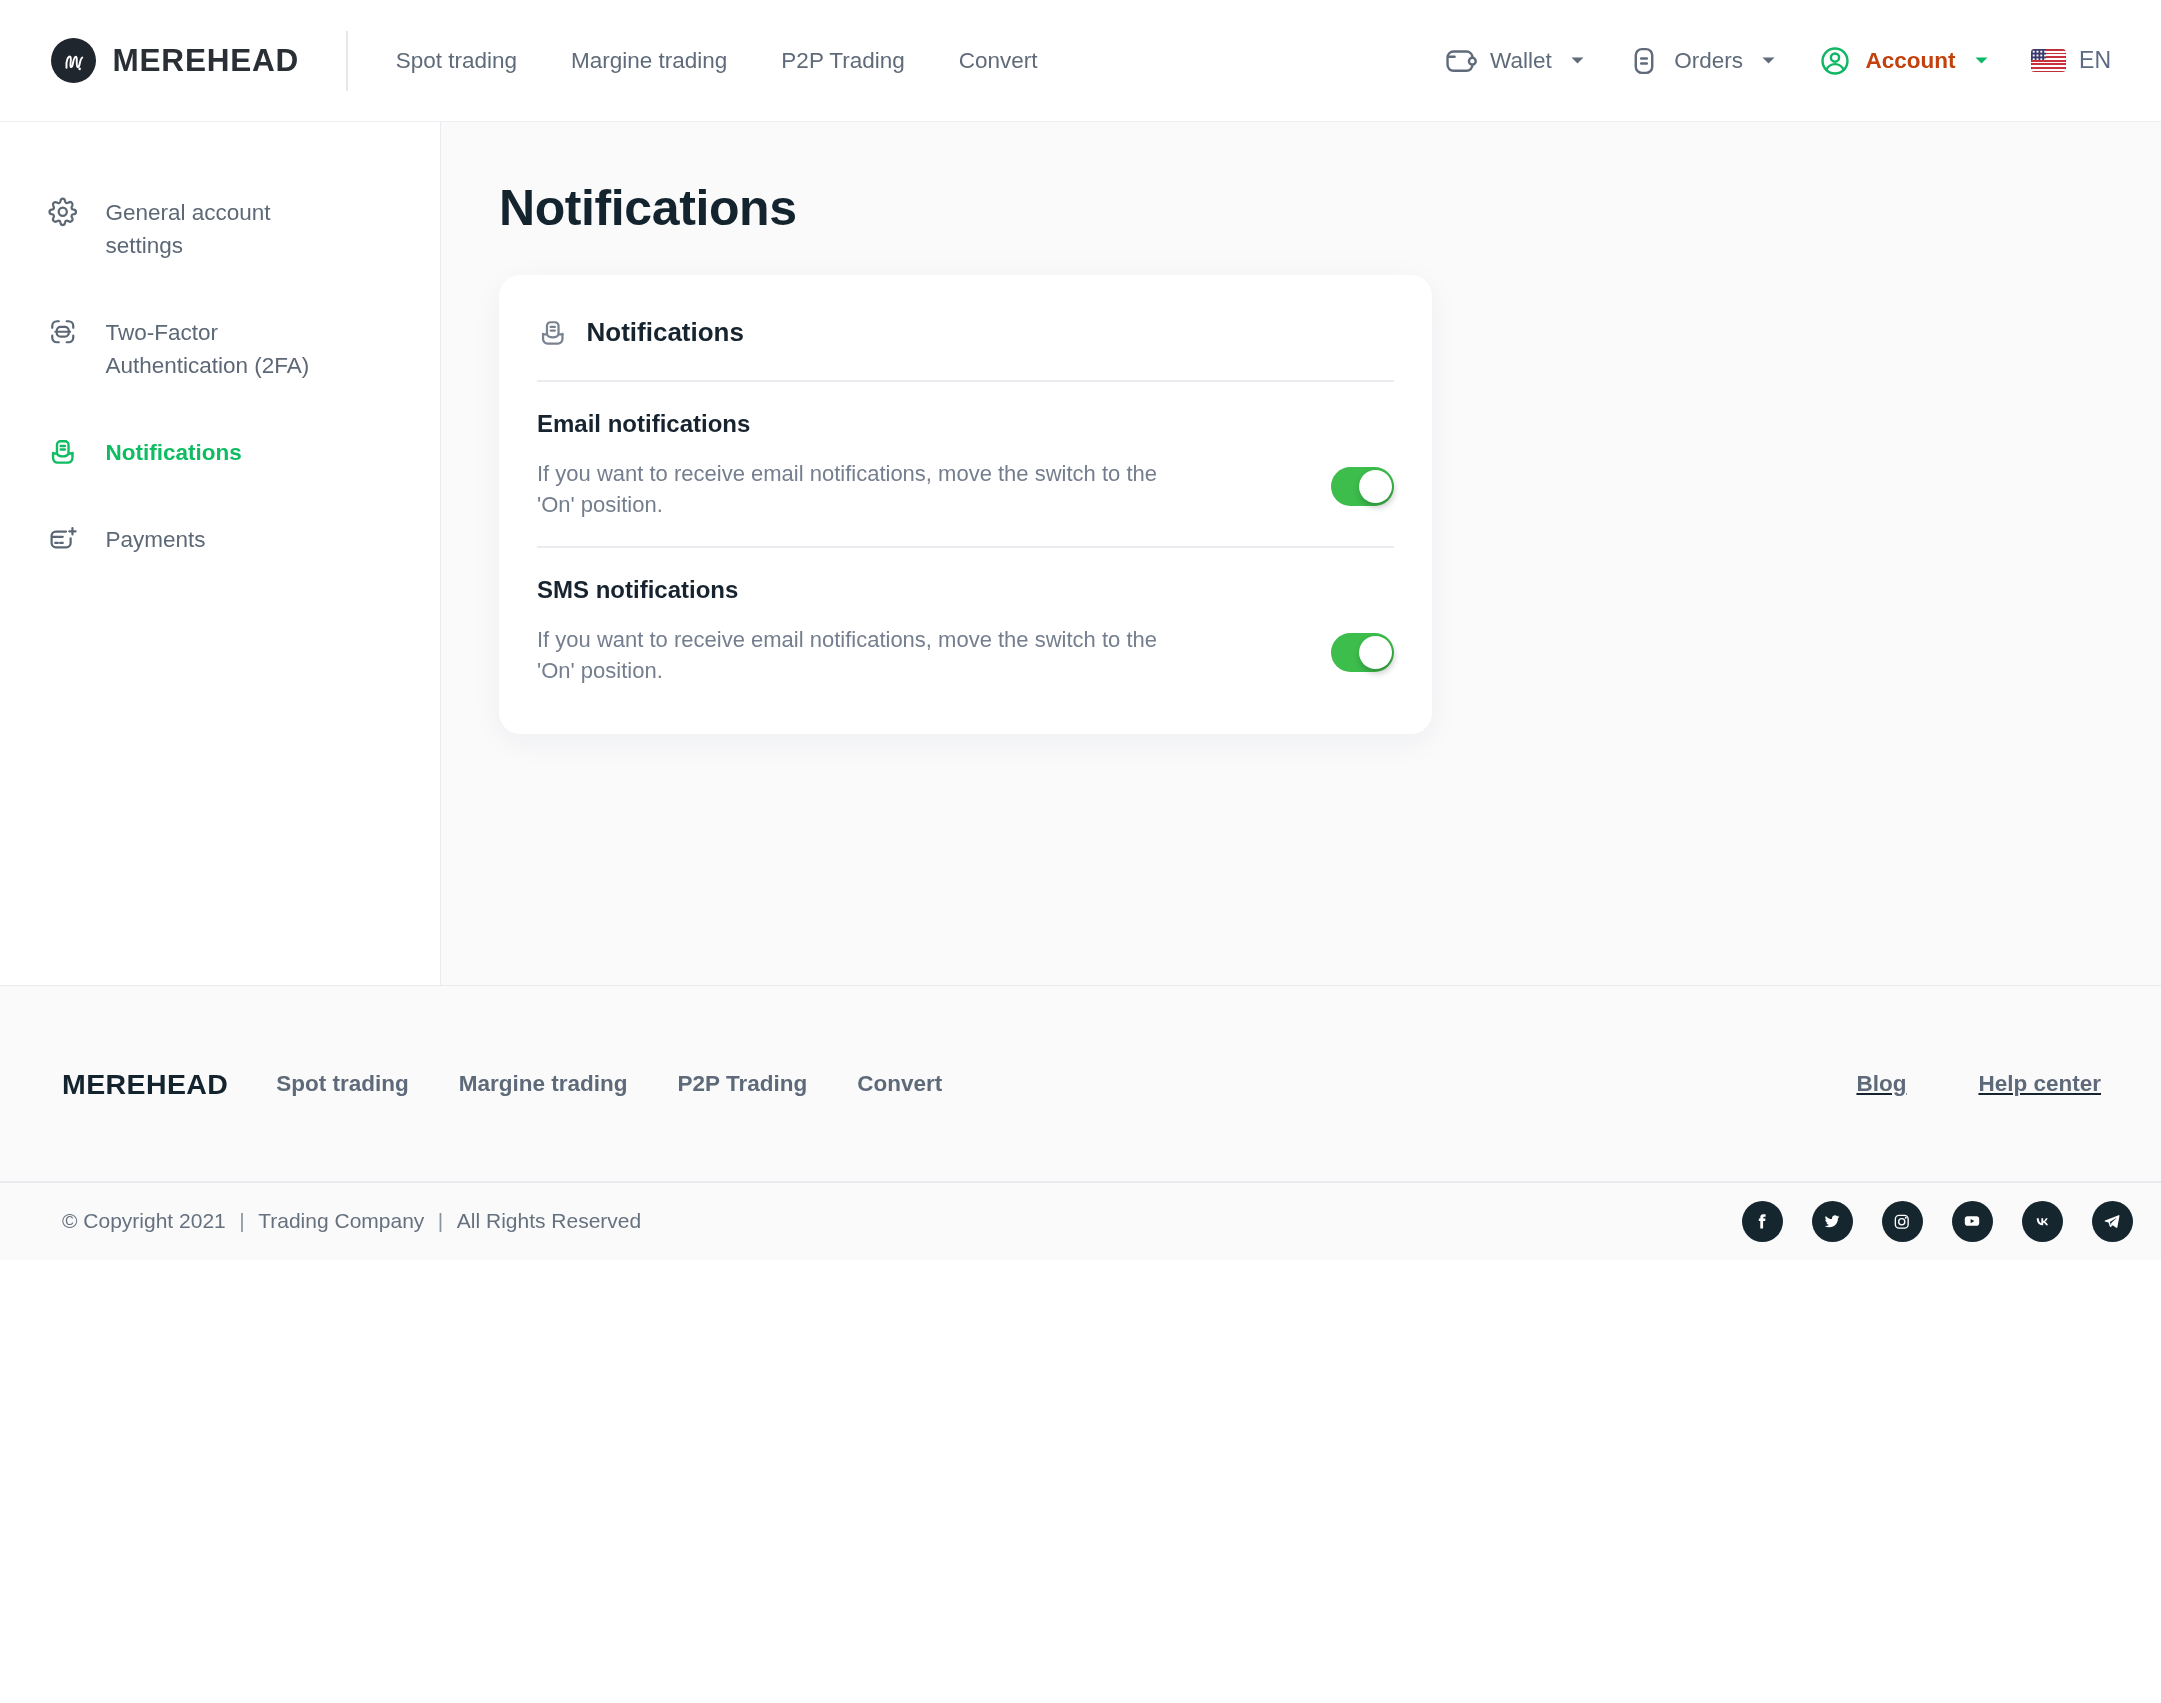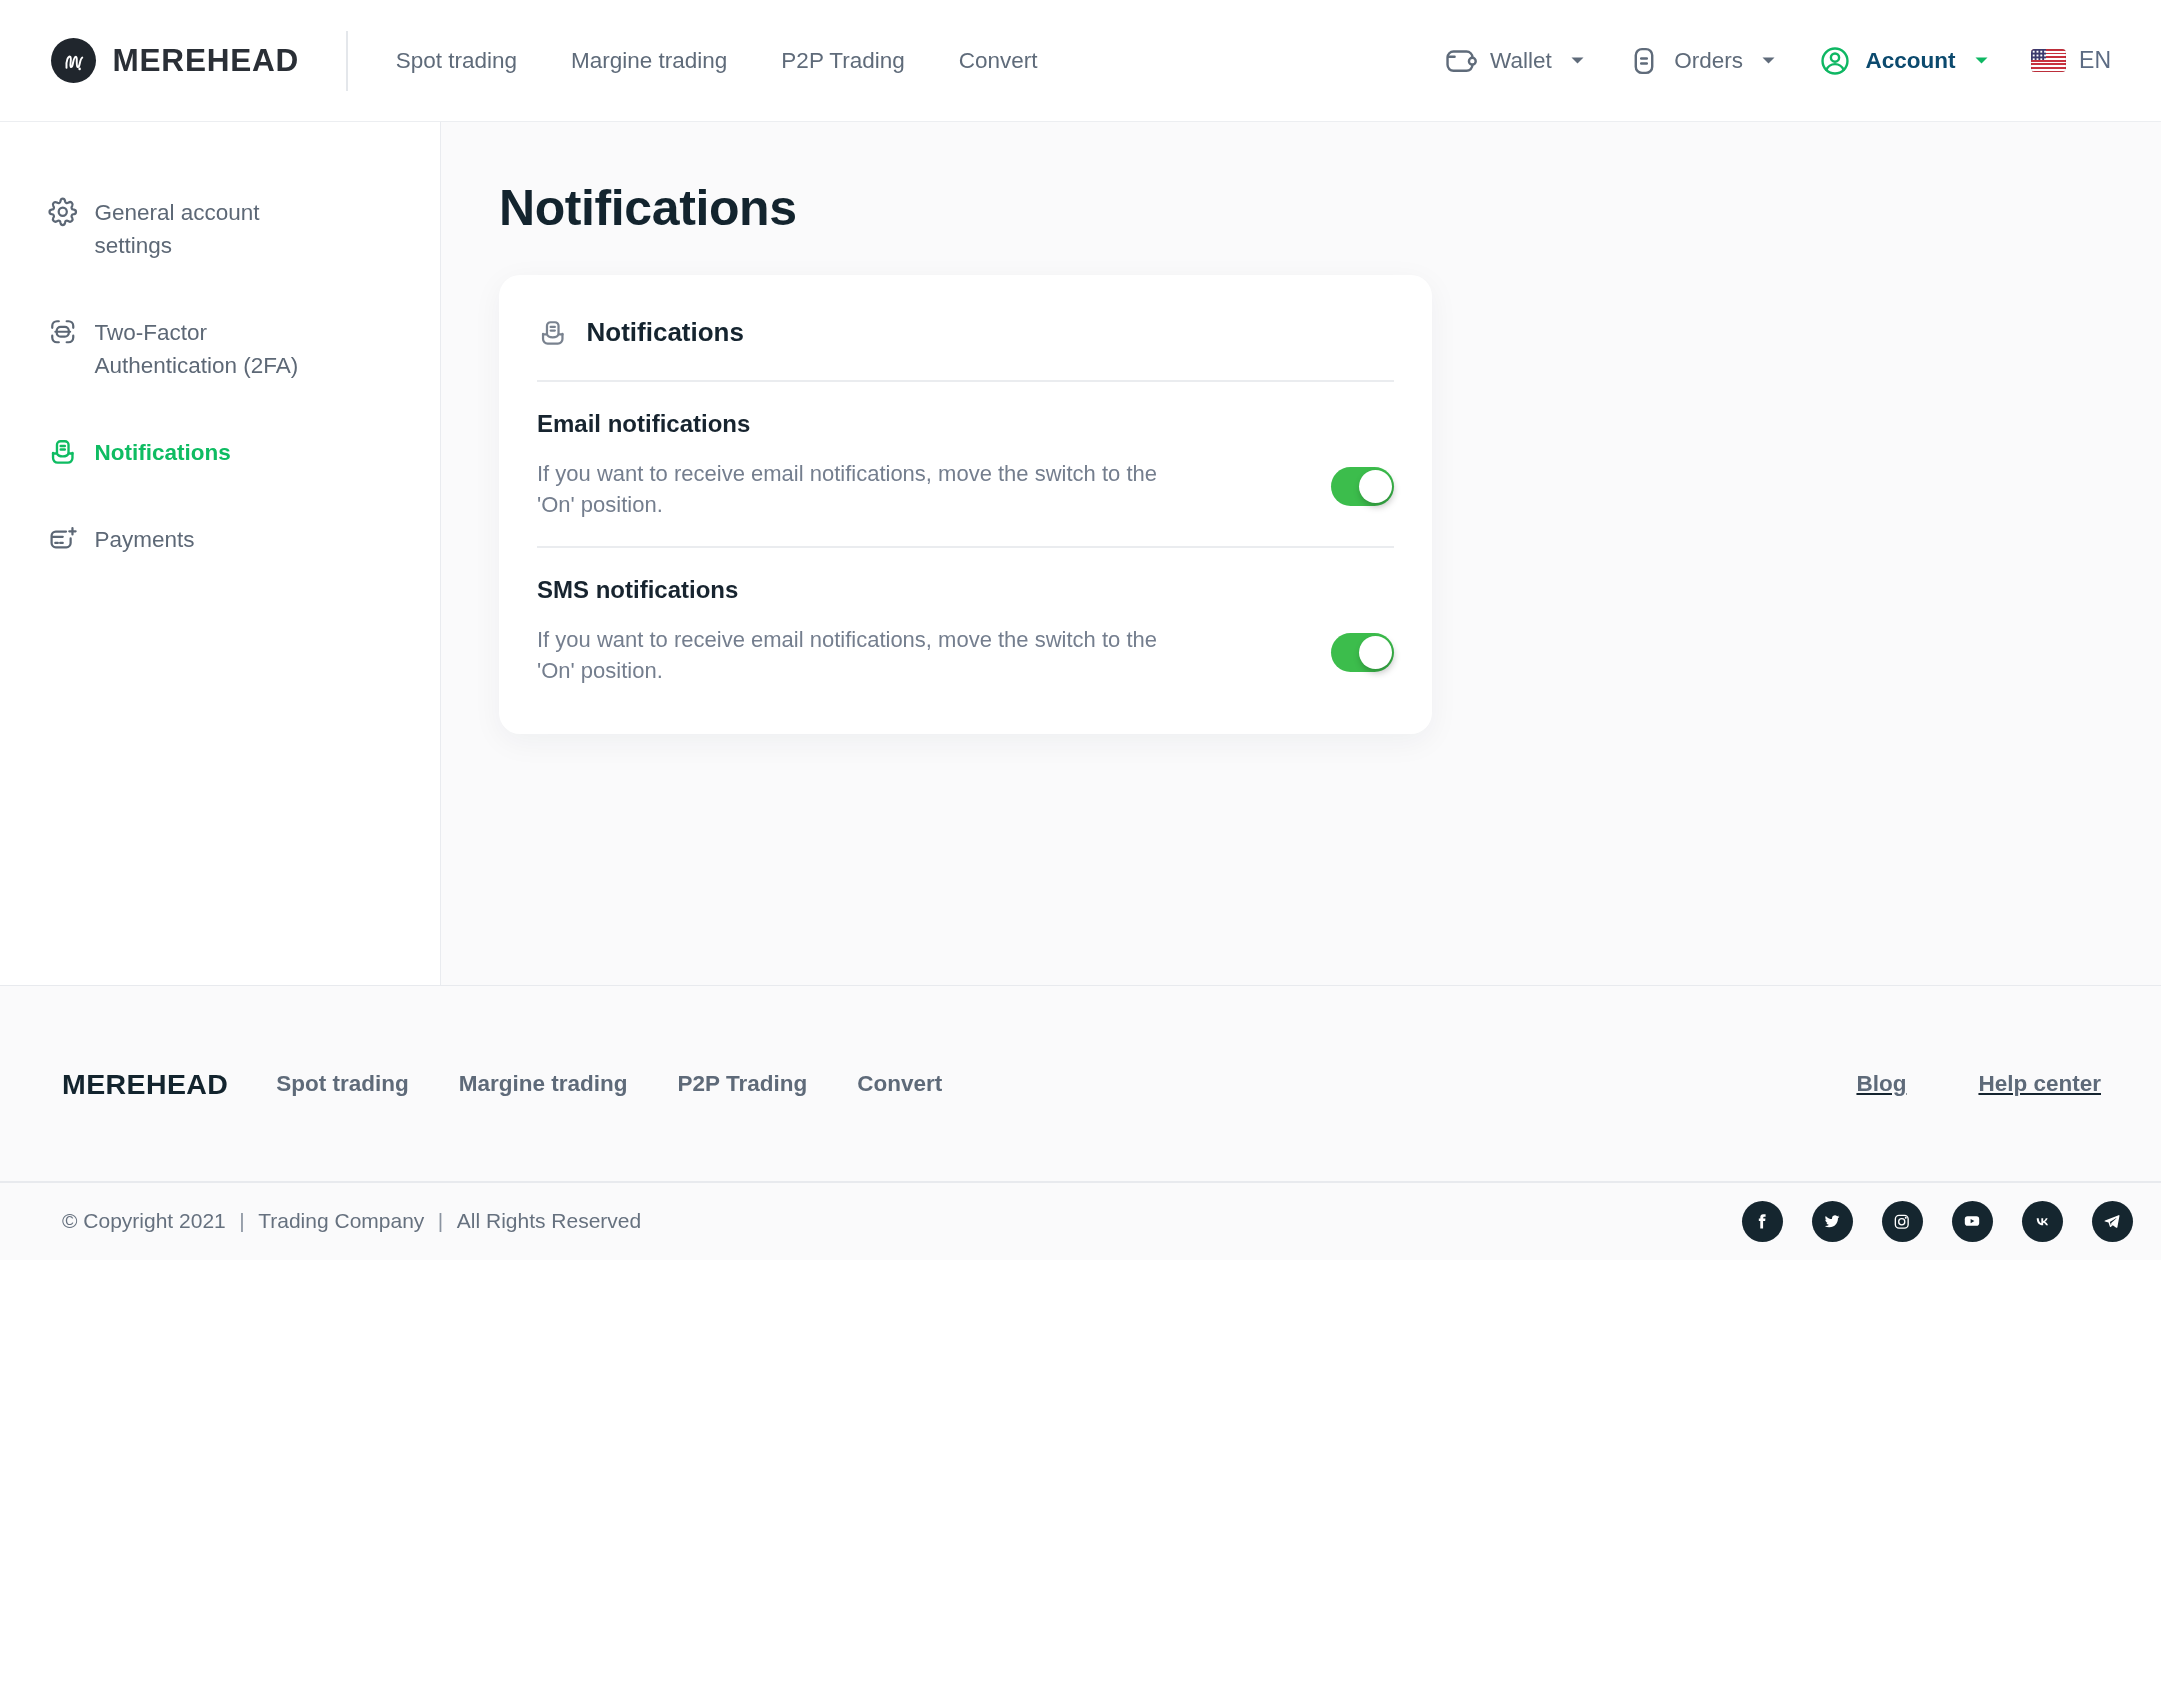--- a/index.html
+++ b/index.html
@@ -24,42 +24,42 @@
   .topbar-divider { width:1.5px; height:60px; background:#E4E7EB; margin:0 48px 0 47px; }
   .main-nav { display:flex; align-items:center; gap:54px; }
   .main-nav a { text-decoration:none; font-size:22.5px; color:#5F6B7A; cursor:pointer; }
   .topbar-spacer { flex:1; }
   .nav-actions { display:flex; align-items:center; gap:42px; }
   .nav-action { display:flex; align-items:center; gap:13.5px; color:#5F6B7A; cursor:pointer; }
   .nav-action .action-label { font-size:22.5px; color:#5F6B7A;text-align:center; }
   .nav-action svg.action-icon { display:block; }
   .caret { margin-left:4.5px; display:block; }
   .nav-action.account { color:#0EB763; }
-  .nav-action.account .action-label { color:#0c4a6e; font-weight:600; }
+  .nav-action.account .action-label { color:#c2410c; font-weight:600; }
   .lang { display:flex; align-items:center; gap:13.5px; cursor:pointer; }
   .flag {
     position:relative; width:35px; height:23px; border-radius:3.8px; overflow:hidden; flex-shrink:0;
     background:repeating-linear-gradient(180deg,#C8313E 0 1.8px,#ffffff 1.8px 3.6px);
     box-shadow:inset 0 0 0 0.8px rgba(0,0,0,0.08);
   }
   .flag .canton {
     position:absolute; left:0; top:0; width:15.8px; height:11.3px; background:#3C3B6E;
     background-image:radial-gradient(#ffffff 0.8px, transparent 1px);
     background-size:3.8px 3.8px; background-position:0.8px 0.8px;
   }
   .lang-code { font-size:23px; color:#5C6B83; }
 
   
   .body-row { display:flex; flex:1; min-height:0; }
   .sidebar {
     width:441px; flex-shrink:0; background:#ffffff; border-right:1.5px solid #E9EBEF;
     padding:74px 30px 0 47px;
   }
   .side-item {
-    display:flex; align-items:flex-start; gap:16px; margin-bottom:54px; cursor:pointer;
+    display:flex; align-items:flex-start; gap:27px; margin-bottom:54px; cursor:pointer;
     color:#5C6775;
   }
   .side-item .side-icon { flex-shrink:0; display:block; margin-top:0; }
   .side-item .side-label { font-size:22.5px; line-height:33px; color:#5D6876; max-width:248px; }
   .side-item.active { color:#0EBC62; }
   .side-item.active .side-label { color:#0EBC62; font-weight:700; }
   .side-item:nth-child(4) { margin-top:15px; }
 
   .content { flex:1; background:#FAFAFB; padding:57px 0 0 58px; min-width:0; }
   .page-title { font-size:50px; font-weight:700; color:#13242E; letter-spacing:-0.4px; }

